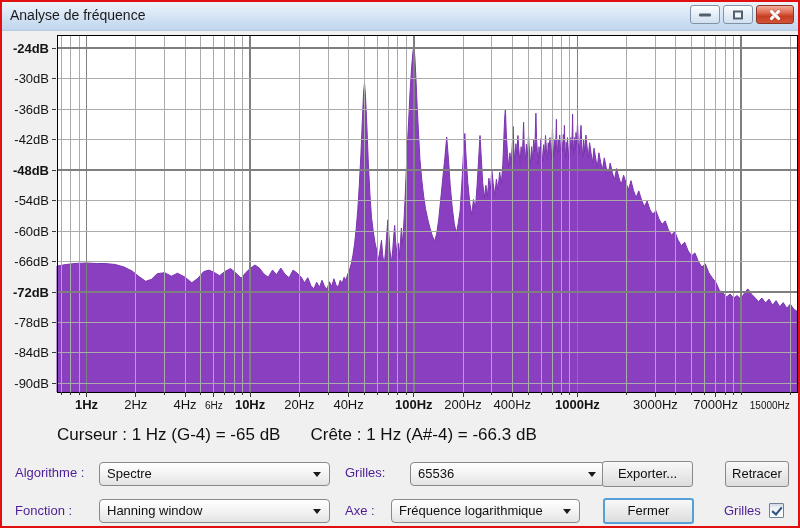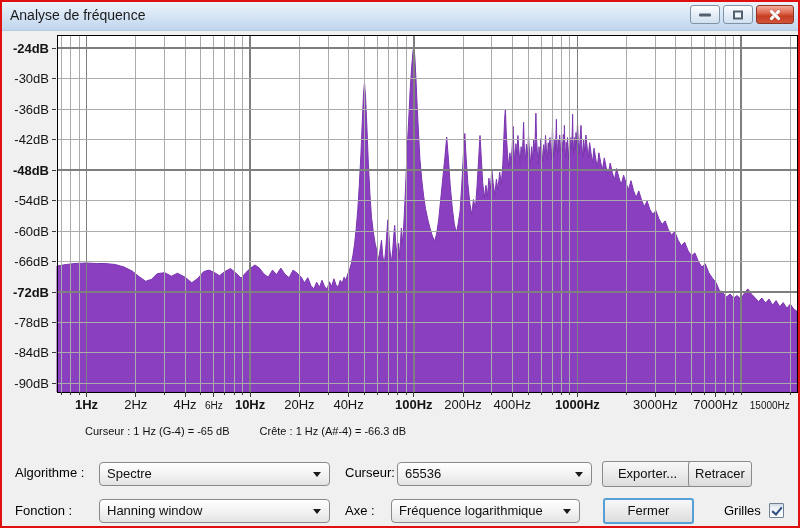--- a/index.html
+++ b/index.html
@@ -12,23 +12,23 @@
     background:linear-gradient(#fdfeff,#e7eff8 45%,#d2e0ef);position:relative;cursor:default;}
   .wbtn.close{width:38px;background:linear-gradient(#f2ab9b,#e06a50 40%,#c53d22 60%,#d25438);border-color:#8f3326;}
   .glyph-min{position:absolute;left:50%;top:50%;transform:translate(-50%,-50%);width:12px;height:3px;background:#52606e;border-radius:1px;}
   .glyph-max{position:absolute;left:50%;top:50%;transform:translate(-50%,-50%);width:10px;height:9px;box-sizing:border-box;border:2px solid #52606e;background:#f2f7fc;}
   .glyph-x{position:absolute;left:50%;top:50%;width:13px;height:13px;transform:translate(-50%,-50%);}
   .glyph-x::before,.glyph-x::after{content:"";position:absolute;left:5px;top:0;width:3px;height:13px;background:#ffffff;border-radius:1px;box-shadow:0 0 1px #7c241a;}
   .glyph-x::before{transform:rotate(45deg);}
   .glyph-x::after{transform:rotate(-45deg);}
   svg text{font-family:"Liberation Sans",sans-serif;fill:#141414;}
   .plot-svg{position:absolute;left:0;top:28px;}
-  .statusline{position:absolute;left:55px;top:423px;font-size:11px;color:#101010;white-space:nowrap;margin-left:28px;}
+  .statusline{position:absolute;left:55px;top:423px;font-size:17px;color:#101010;white-space:nowrap;}
   .statusline .peak{margin-left:30px;}
-  .ctl-label{position:absolute;font-size:13px;color:#000000;line-height:24px;white-space:nowrap;}
+  .ctl-label{position:absolute;font-size:13px;color:#4c1d95;line-height:24px;white-space:nowrap;}
   .combo{position:absolute;height:24px;box-sizing:border-box;border:1px solid #898989;border-radius:4px;
     background:linear-gradient(#ffffff,#f2f2f2 55%,#e3e3e3);font-size:13px;color:#101010;cursor:default;}
   .combo .val{position:absolute;left:7px;top:0;line-height:22px;white-space:nowrap;}
   .combo .arrow{position:absolute;right:8px;top:9px;width:0;height:0;
     border-left:4px solid transparent;border-right:4px solid transparent;border-top:5px solid #1a1a1a;}
   .btn{position:absolute;height:26px;box-sizing:border-box;border:1px solid #8a8a8a;border-radius:3px;
     background:linear-gradient(#f8f8f8,#ececec 45%,#dddddd);font-size:13px;text-align:center;line-height:24px;color:#101010;cursor:default;}
   .btn.default{border:2px solid #55a0d6;line-height:22px;}
   .checkbox{position:absolute;width:15px;height:15px;box-sizing:border-box;border:1px solid #6f8294;border-radius:1px;
     background:linear-gradient(#cfd9e2,#eef3f7 30%,#ffffff);cursor:default;}
@@ -209,27 +209,27 @@
 
   <div class="statusline">
     <span>Curseur : 1 Hz (G-4) = -65 dB</span><span class="peak">Crête : 1 Hz (A#-4) = -66.3 dB</span>
   </div>
 
   <span class="ctl-label" style="left:13px;top:459px;">Algorithme :</span>
   <div class="combo" style="left:97px;top:460px;width:231px;">
     <span class="val">Spectre</span>
     <span class="arrow"></span>
   </div>
-  <span class="ctl-label" style="left:343px;top:459px;">Curseur:</span>
-  <div class="combo" style="left:395px;top:460px;width:195px;">
+  <span class="ctl-label" style="left:343px;top:459px;">Grilles:</span>
+  <div class="combo" style="left:408px;top:460px;width:195px;">
     <span class="val">65536</span>
     <span class="arrow"></span>
   </div>
   <div class="btn" style="left:600px;top:459px;width:91px;">Exporter...</div>
-  <div class="btn" style="left:686px;top:459px;width:64px;">Retracer</div>
+  <div class="btn" style="left:723px;top:459px;width:64px;">Retracer</div>
 
   <span class="ctl-label" style="left:13px;top:497px;">Fonction :</span>
   <div class="combo" style="left:97px;top:497px;width:231px;padding-left:16px;">
     <span class="val">Hanning window</span>
     <span class="arrow"></span>
   </div>
   <span class="ctl-label" style="left:343px;top:497px;">Axe :</span>
   <div class="combo" style="left:389px;top:497px;width:189px;">
     <span class="val">Fréquence logarithmique</span>
     <span class="arrow"></span>

